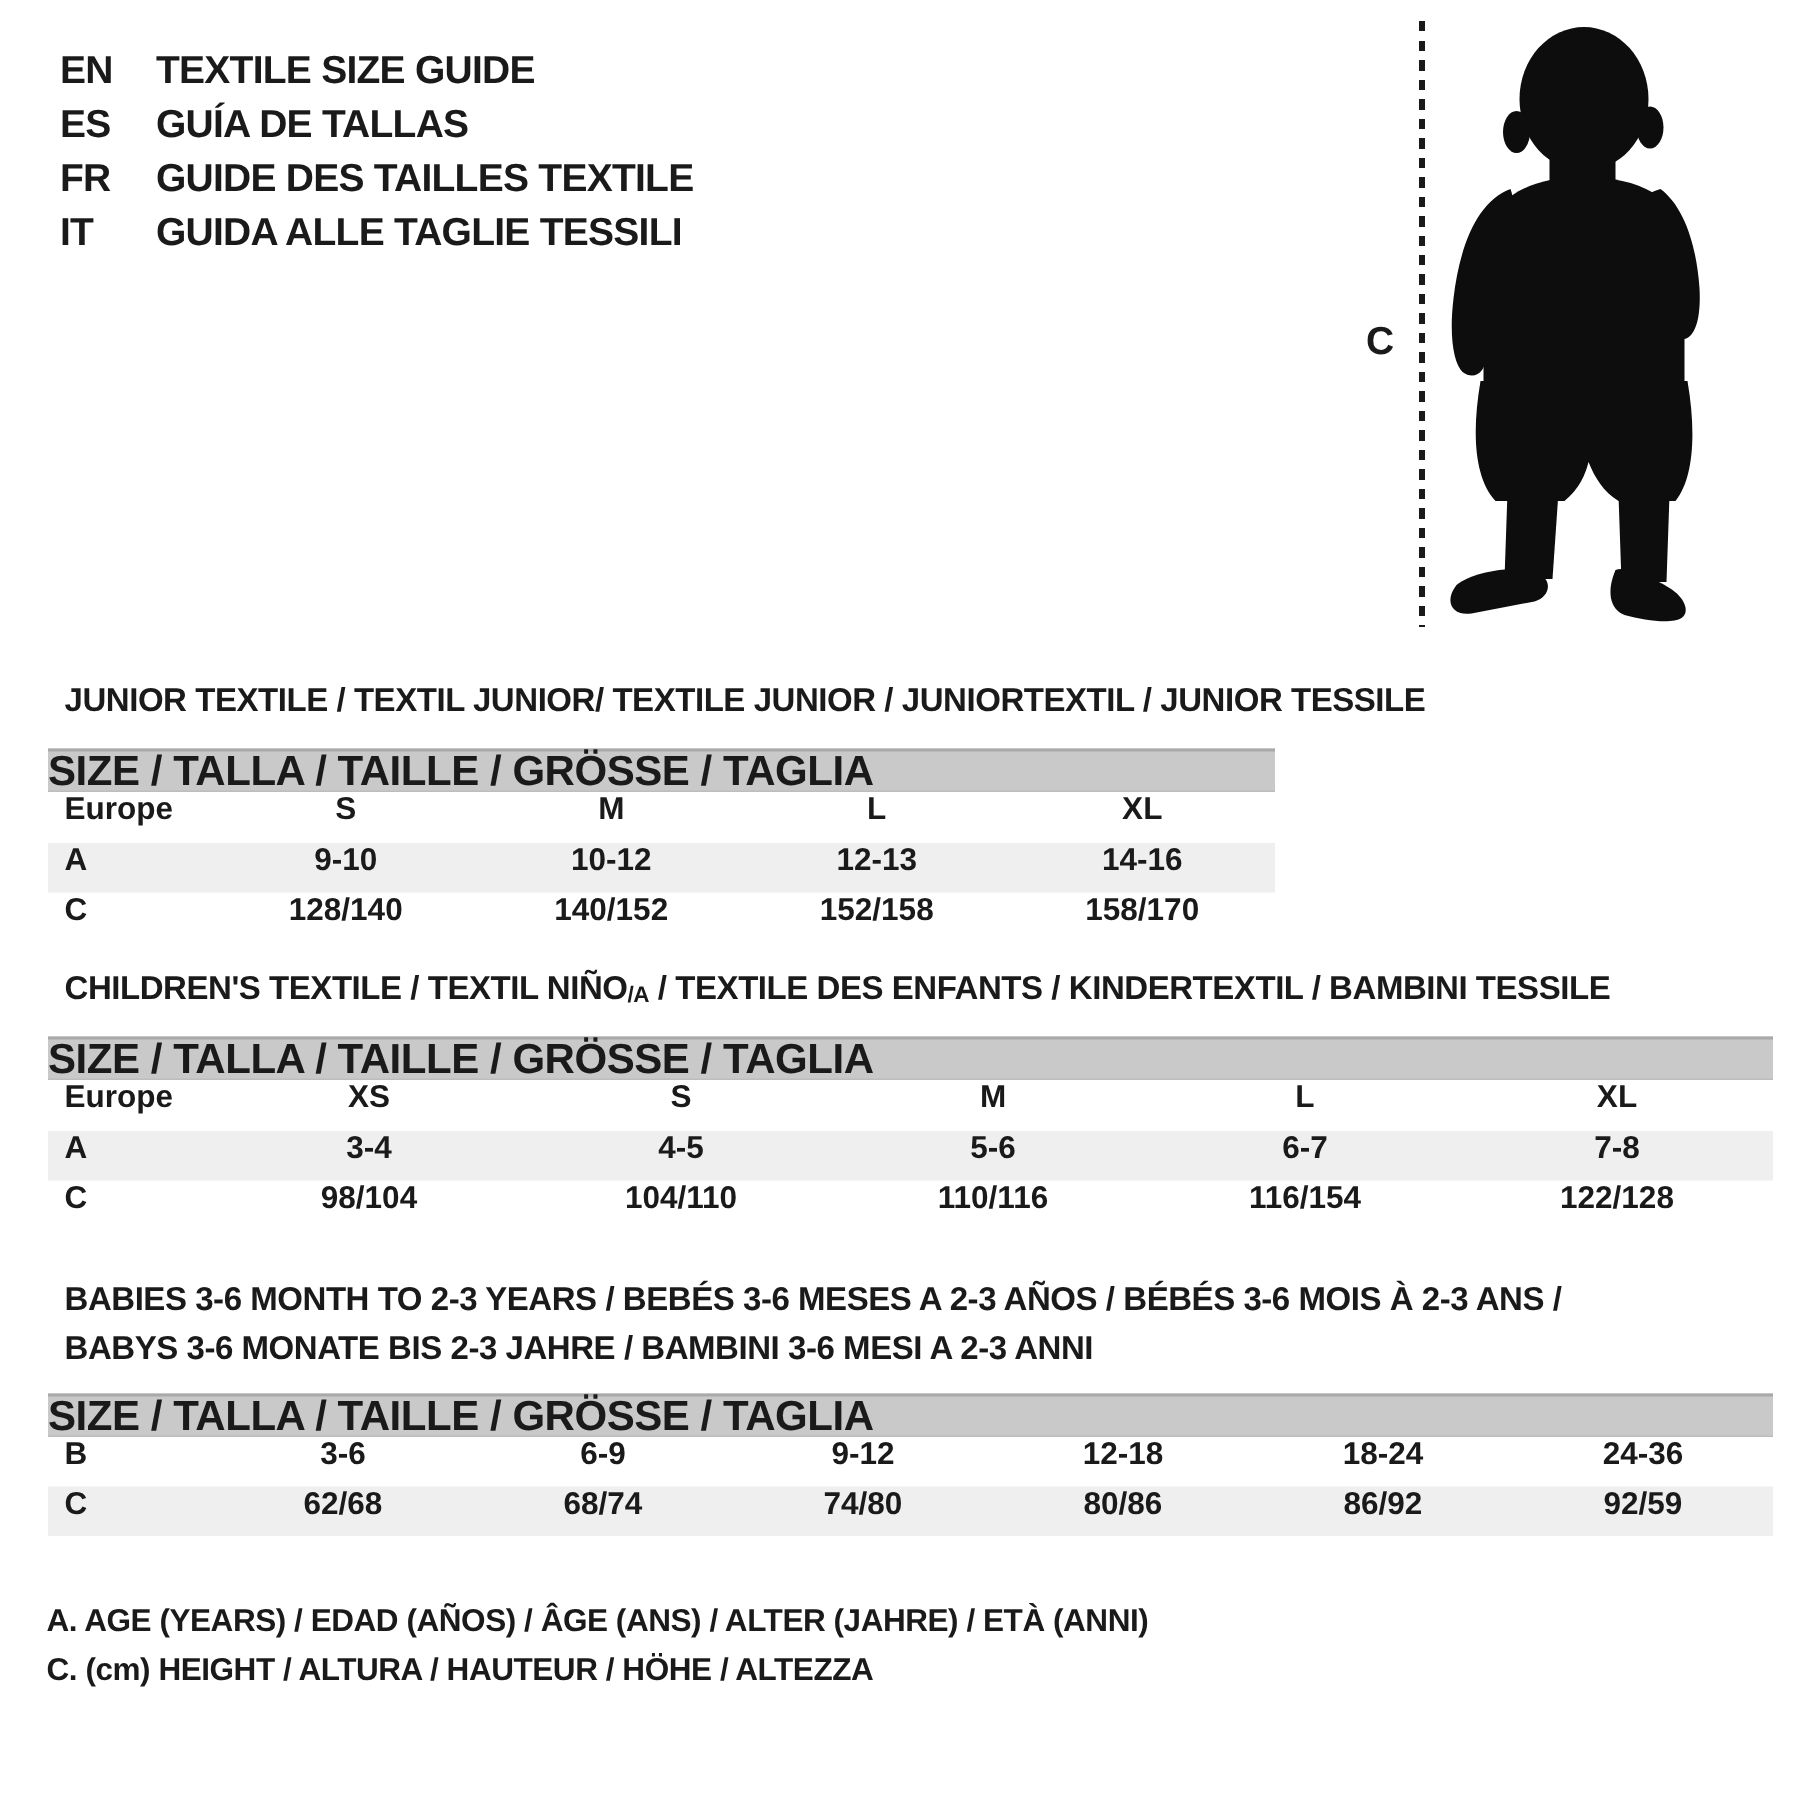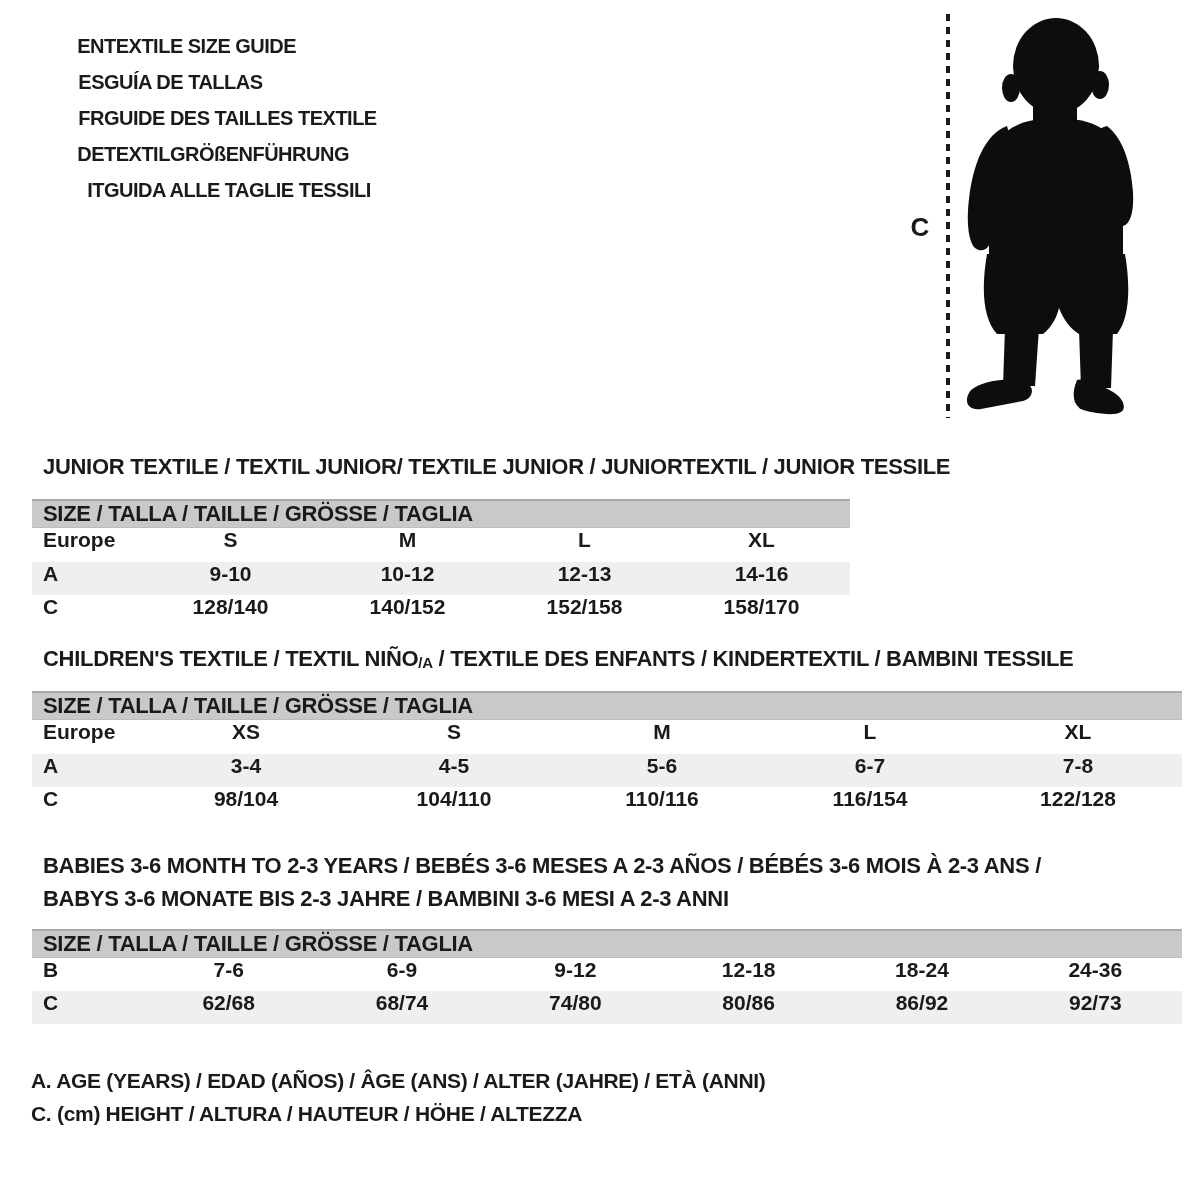--- a/index.html
+++ b/index.html
@@ -9,41 +9,41 @@
   *{margin:0;padding:0;box-sizing:border-box;}
   html,body{background:#e8e8e8;}
   .canvas{
     position:relative;width:1200px;height:1200px;background:var(--background);
     font-family:"Liberation Sans","DejaVu Sans",sans-serif;
     font-stretch:condensed;
     color:var(--text);overflow:hidden;margin:0 auto;
   }
   
   .lang-block{position:absolute;left:40px;top:28px;}
-  .lang-row{display:flex;height:36px;align-items:center;font-weight:bold;font-size:20px;letter-spacing:-0.5px;white-space:nowrap;text-align:right;}
+  .lang-row{display:flex;height:36px;align-items:center;font-weight:bold;font-size:26px;letter-spacing:-0.5px;white-space:nowrap;}
   .lang-code{width:64px;}
   
   .measure-line{position:absolute;left:946px;top:14px;width:4px;height:404px;
     background:repeating-linear-gradient(to bottom,var(--text) 0 7px,transparent 7px 13px);}
   .measure-label{position:absolute;left:902px;top:212px;width:36px;text-align:center;
     font-weight:bold;font-size:26px;}
   .figure-svg{position:absolute;left:963px;top:14px;width:184px;height:406px;}
   
   .section{position:absolute;left:32px;height:180px;}
   .section-junior{top:434px;width:818px;margin-top:16px;}
   .section-children{top:642px;width:1150px;}
   .section-babies{top:849px;width:1150px;}
   .sec-title{position:absolute;top:0;left:11px;font-weight:bold;font-size:22px;
     letter-spacing:-0.3px;white-space:nowrap;line-height:33px;}
   .small-seg{font-size:15px;vertical-align:baseline;position:relative;top:2px;}
   .table{position:absolute;left:0;right:0;top:49px;}
   .section-babies .table{top:80px;}
   .size-bar{height:29px;background:var(--bar-fill);border-top:2px solid var(--bar-edge);
-    border-bottom:1px solid #bdbdbd;display:flex;align-items:center;padding-left:11px;
-    font-weight:bold;font-size:22px;letter-spacing:-0.3px;}
+    border-bottom:1px solid #bdbdbd;display:flex;align-items:center;
+    font-weight:bold;font-size:28px;letter-spacing:-0.3px;}
   .trow{display:flex;height:33px;font-weight:bold;font-size:21px;}
   .header-row{height:34px;}
   .trow.shaded{background:var(--row-shade);}
   .tlabel{width:110px;padding-left:11px;}
   .tcell{flex:1;text-align:center;}
   
   .legend{position:absolute;left:31px;top:1069px;}
   .legend-line{height:32.5px;font-weight:bold;font-size:21px;letter-spacing:-0.3px;white-space:nowrap;}
 </style>
 </head>
@@ -56,24 +56,20 @@
         <span class="lang-code">EN</span>
         <span class="lang-label">TEXTILE SIZE GUIDE</span>
       </div>
       <div class="lang-row">
         <span class="lang-code">ES</span>
         <span class="lang-label">GUÍA DE TALLAS</span>
       </div>
       <div class="lang-row">
         <span class="lang-code">FR</span>
         <span class="lang-label">GUIDE DES TAILLES TEXTILE</span>
-      </div>
-      <div class="lang-row">
-        <span class="lang-code">DE</span>
-        <span class="lang-label">TEXTILGRÖßENFÜHRUNG</span>
       </div>
       <div class="lang-row">
         <span class="lang-code">IT</span>
         <span class="lang-label">GUIDA ALLE TAGLIE TESSILI</span>
       </div>
     </div>
 
   <div class="measure-line"></div>
   <div class="measure-label">C</div>
 
@@ -173,35 +169,35 @@
         <div class="sec-title">
           <div class="sec-title-line"><span class="seg">BABIES 3-6 MONTH TO 2-3 YEARS / BEBÉS 3-6 MESES A 2-3 AÑOS / BÉBÉS 3-6 MOIS À 2-3 ANS /</span></div>
           <div class="sec-title-line"><span class="seg">BABYS 3-6 MONATE BIS 2-3 JAHRE / BAMBINI 3-6 MESI A 2-3 ANNI</span></div>
         </div>
         <div class="table">
           <div class="size-bar">
             <span class="size-bar-text">SIZE / TALLA / TAILLE / GRÖSSE / TAGLIA</span>
           </div>
           <div class="trow data-row">
             <div class="tlabel">B</div>
-            <div class="tcell">7-6</div>
+            <div class="tcell">3-6</div>
             <div class="tcell">6-9</div>
             <div class="tcell">9-12</div>
             <div class="tcell">12-18</div>
             <div class="tcell">18-24</div>
             <div class="tcell">24-36</div>
           </div>
           <div class="trow data-row shaded">
             <div class="tlabel">C</div>
             <div class="tcell">62/68</div>
             <div class="tcell">68/74</div>
             <div class="tcell">74/80</div>
             <div class="tcell">80/86</div>
             <div class="tcell">86/92</div>
-            <div class="tcell">92/73</div>
+            <div class="tcell">92/59</div>
           </div>
         </div>
       </div>
     </div>
 
   <div class="legend" id="legend">
       <div class="legend-line">A. AGE (YEARS) / EDAD (AÑOS) / ÂGE (ANS) / ALTER (JAHRE) / ETÀ (ANNI)</div>
       <div class="legend-line">C. (cm) HEIGHT / ALTURA / HAUTEUR / HÖHE / ALTEZZA</div>
     </div>
 </div>

